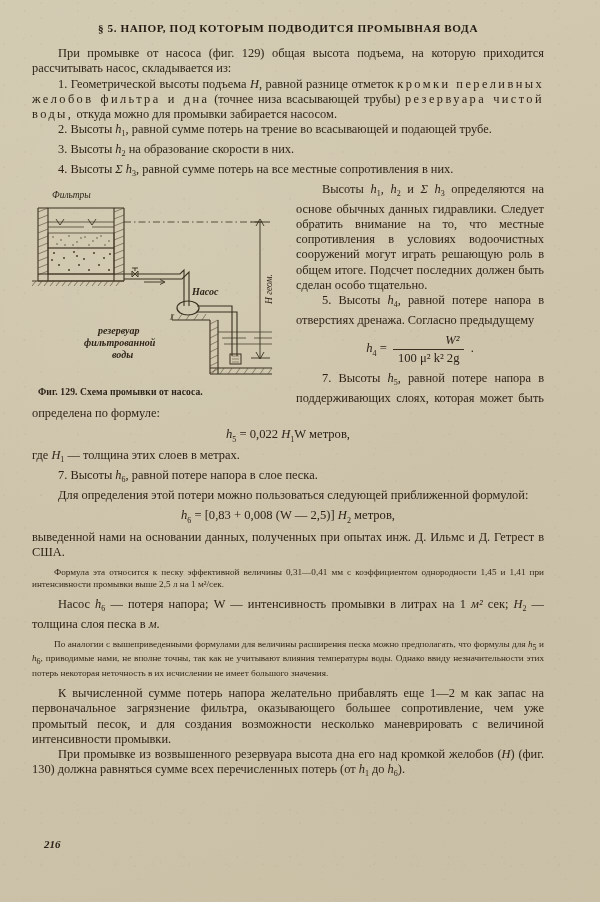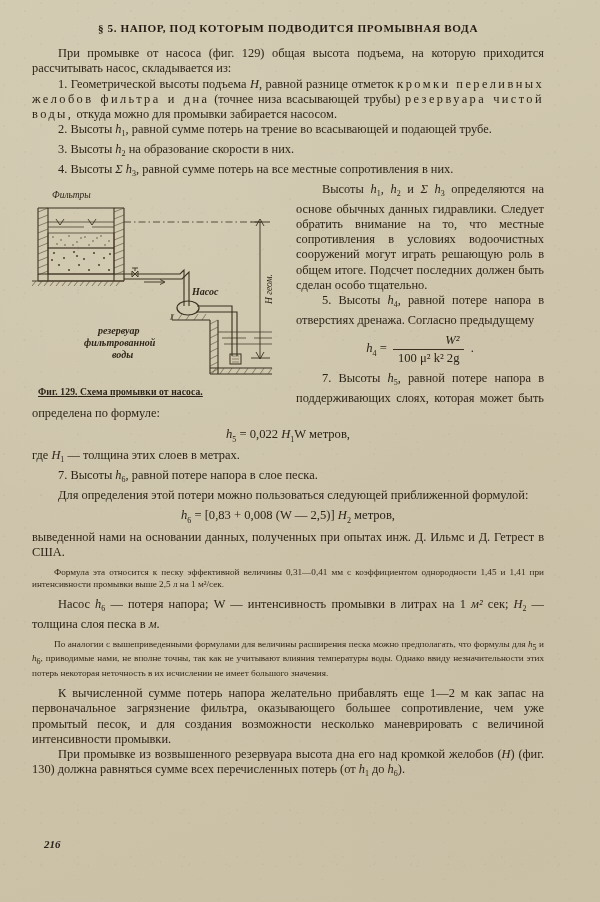--- a/index.html
+++ b/index.html
@@ -86,21 +86,20 @@
     width: 246px;
     height: 196px;
   }
   .figure svg { display: block; }
   .figcap {
     font-size: 9.6px;
     font-weight: bold;
     margin-top: 4px;
     padding-left: 6px;
     letter-spacing: .1px;
-    text-decoration: underline;
   }
   .figcap .capnorm { font-weight: bold; }
 
   .formula {
     text-align: center;
     font-size: 12.6px;
     margin: 5px 0 5px 0;
     font-family: "Liberation Serif", serif;
   }
   .frac {

